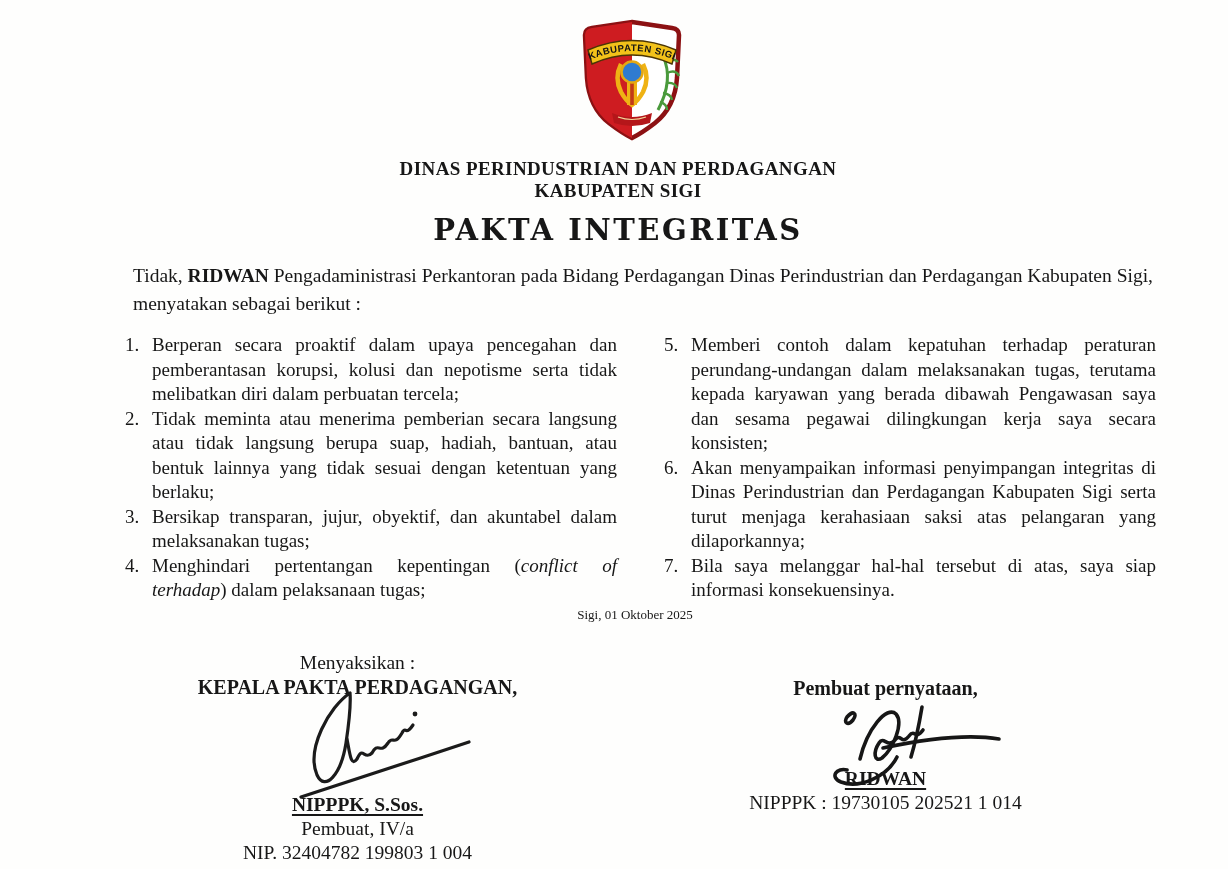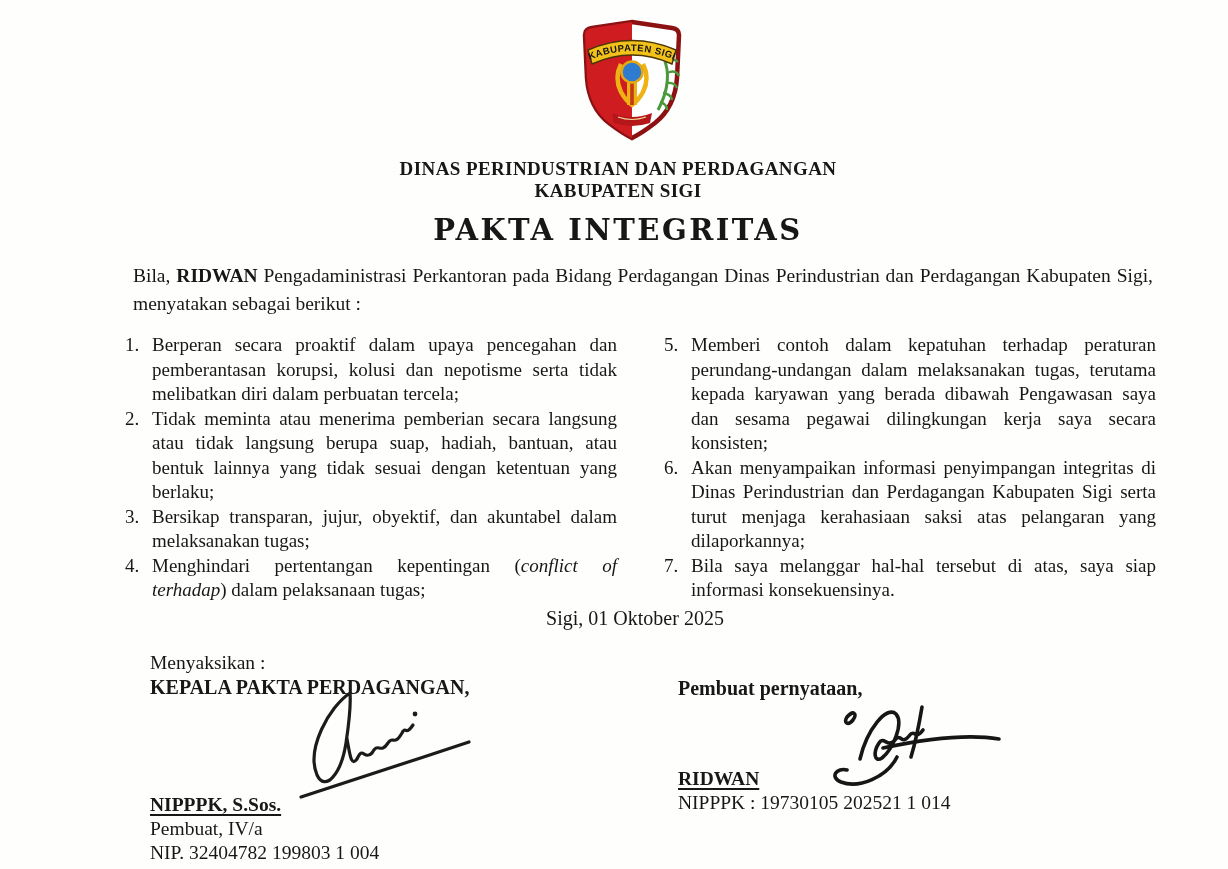--- a/index.html
+++ b/index.html
@@ -20,23 +20,23 @@
     font-size:19.5px; line-height:28px; text-align:justify;
   }
   .columns { position:absolute; top:333px; left:125px; width:1032px; display:flex; gap:47px; }
   .col { width:492px; }
   .col ol { margin:0; padding:0; list-style:none; }
   .col li { display:flex; font-size:19px; line-height:24.5px; }
   .num { flex:none; width:27px; }
   .itext { flex:1; text-align:justify; }
   .dateline {
     position:absolute; top:607px; left:0; width:1228px; text-align:center;
-    font-size:20px; text-indent:42px;
+    font-size:13px; text-indent:42px;
   }
-  .sigblock { position:absolute; text-align:left; font-size:19.5px; line-height:24px; }
+  .sigblock { position:absolute; text-align:center; font-size:19.5px; line-height:24px; }
   .witness   { top:651px; left:150px; width:415px; }
   .declarant { top:676px; left:678px; width:415px; }
   .sig-role { font-weight:bold; font-size:20px; }
   .sig-space-l { height:94px; }
   .sig-space-r { height:67px; }
   .sig-name {
     font-weight:bold; text-decoration:underline;
     text-decoration-thickness:2px; text-underline-offset:3px;
   }
   .sig-svg { position:absolute; pointer-events:none; }
@@ -65,21 +65,21 @@
     <path d="M36,107 Q56,115 76,107 L74,117 Q56,123 38,117 Z" fill="#b4161a"></path>
     <path d="M42,111 Q56,116 70,111" fill="none" stroke="#f3d79a" stroke-width="1.2"></path>
   </svg>
 
   <div class="header">
     <div class="agency-line">DINAS PERINDUSTRIAN DAN PERDAGANGAN</div>
     <div class="agency-line">KABUPATEN SIGI</div>
     <div class="doc-title">PAKTA INTEGRITAS</div>
   </div>
 
-  <p class="intro"><span>Bila, </span><b>RIDWAN</b><span> Pengadaministrasi Perkantoran pada Bidang Perdagangan Dinas Perindustrian dan Perdagangan Kabupaten Sigi, menyatakan sebagai berikut :</span></p>
+  <p class="intro"><span>Tidak, </span><b>RIDWAN</b><span> Pengadaministrasi Perkantoran pada Bidang Perdagangan Dinas Perindustrian dan Perdagangan Kabupaten Sigi, menyatakan sebagai berikut :</span></p>
 
   <div class="columns">
     <div class="col">
       <ol>
         <li>
           <span class="num">1.</span>
           <span class="itext">Berperan secara proaktif dalam upaya pencegahan dan pemberantasan korupsi, kolusi dan nepotisme serta tidak melibatkan diri dalam perbuatan tercela;</span>
         </li>
         <li>
           <span class="num">2.</span>

